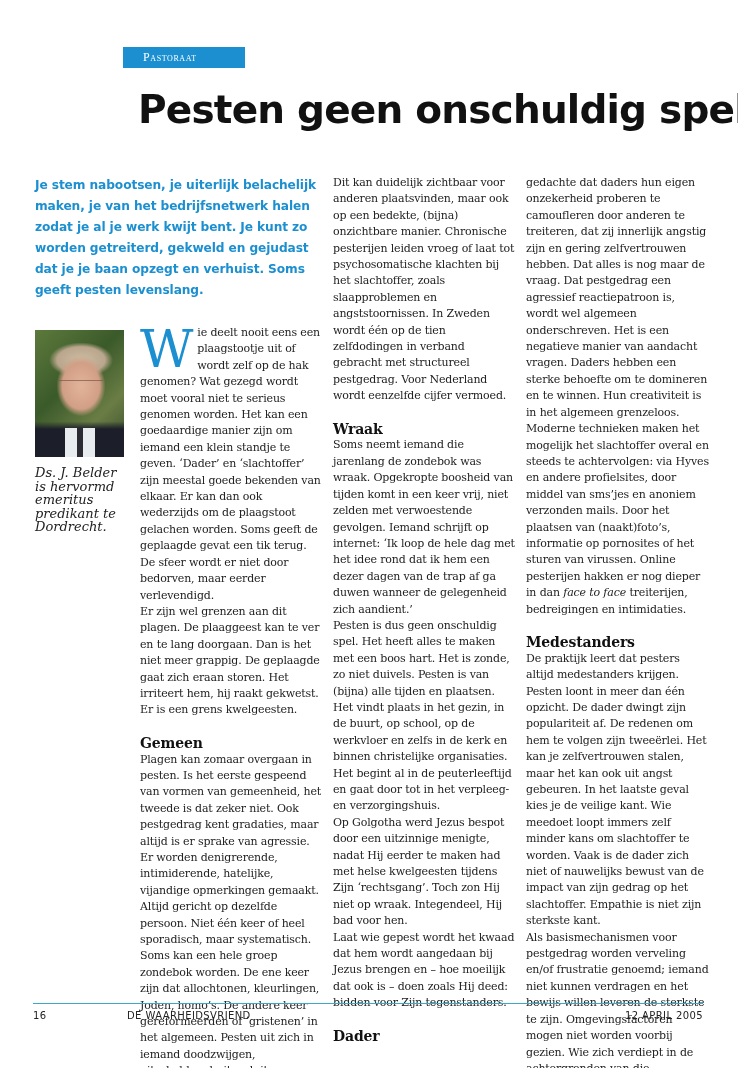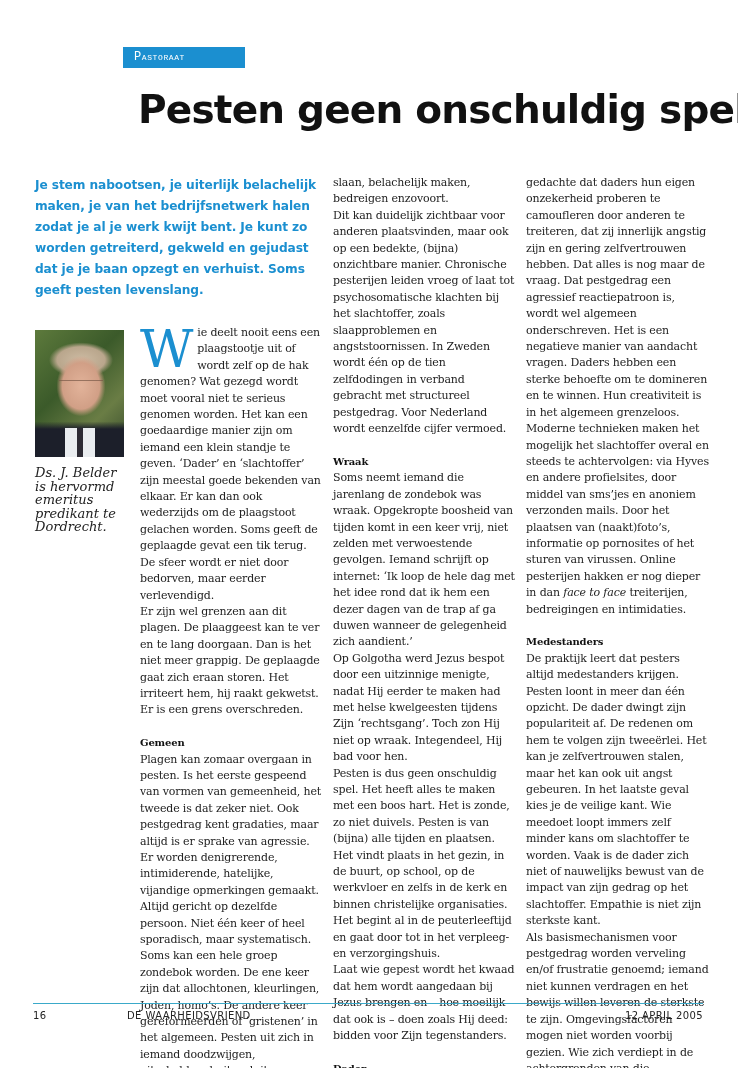--- a/index.html
+++ b/index.html
@@ -2,22 +2,22 @@
 <html><head>
   <meta charset="utf-8">
   <style>
     * { margin: 0; padding: 0; box-sizing: border-box; }
     html, body { width: 738px; height: 1068px; background: #ffffff; overflow: hidden; }
     body { position: relative; font-family: "DejaVu Serif", serif; color: #1f1f1f; }
 
     .section-label {
       position: absolute; left: 123px; top: 47px; width: 122px; height: 21px;
       background: #1b8fd0; color: #fff;
-      font-family: Liberation Mono, monospace; font-size: 12px; letter-spacing: 0.6px;
-      line-height: 21px; padding-left: 11px; font-variant: small-caps;
+      font-family: Liberation Serif, serif; font-size: 12px; letter-spacing: 0.6px;
+      line-height: 21px; padding-left: 20px; font-variant: small-caps;
     }
     .headline {
       position: absolute; left: 138px; top: 82px; width: 600px;
       font-family: "DejaVu Sans", sans-serif; font-weight: bold;
       font-size: 39px; letter-spacing: -0.8px; color: #111; line-height: 56px;
       white-space: nowrap;
     }
     .intro {
       position: absolute; left: 35px; top: 175px; width: 290px;
       font-family: "DejaVu Sans", sans-serif; font-weight: bold; font-size: 12.2px;
@@ -42,21 +42,21 @@
       line-height: 13.5px; color: #222;
     }
     .col {
       position: absolute; top: 175px; width: 183px;
       font-size: 11px; line-height: 16.4px; color: #222; letter-spacing: -0.15px;
     }
     .col1 { left: 140px; top: 325px; }
     .col2 { left: 333px; }
     .col3 { left: 526px; }
     .col p { margin: 0; }
-    .col h3 { font-size: 10px; font-weight: bold; line-height: 16.4px; margin-top: 16.4px; color: #111; }
+    .col h3 { font-size: 14px; font-weight: bold; line-height: 16.4px; margin-top: 16.4px; color: #111; }
     .dropcap {
       float: left; font-size: 52px; line-height: 44px; color: #1b8fd0;
       margin: 2px 4px 0 0; font-family: "DejaVu Serif", serif;
     }
     .footer-rule { position: absolute; left: 33px; top: 1003px; width: 670px; height: 1px; background: #3aa9c9; }
     .footer { position: absolute; top: 1010px; font-family: "DejaVu Sans", sans-serif; font-size: 10px;
       letter-spacing: 0.4px; color: #222; }
     .footer.page { left: 33px; }
     .footer.pub { left: 127px; }
     .footer.date { right: 35px; }
@@ -70,32 +70,31 @@
 <div class="intro">Je stem nabootsen, je uiterlijk belachelijk maken, je van het bedrijfsnetwerk halen zodat je al je werk kwijt bent. Je kunt zo worden getreiterd, gekweld en gejudast dat je je baan opzegt en verhuist. Soms geeft pesten levenslang.</div>
 
 <div class="photo">
   <div class="glasses"></div>
   <div class="collar"></div>
 </div>
 <div class="caption">Ds. J. Belder is hervormd emeritus predikant te Dordrecht.</div>
 
 <div class="col col1">
   <p><span class="dropcap">W</span><span>ie deelt nooit eens een plaagstootje uit of wordt zelf op de hak genomen? Wat gezegd wordt moet vooral niet te serieus genomen worden. Het kan een goedaardige manier zijn om iemand een klein standje te geven. ‘Dader’ en ‘slachtoffer’ zijn meestal goede bekenden van elkaar. Er kan dan ook wederzijds om de plaagstoot gelachen worden. Soms geeft de geplaagde gevat een tik terug. De sfeer wordt er niet door bedorven, maar eerder verlevendigd.</span></p>
-  <p>Er zijn wel grenzen aan dit plagen. De plaaggeest kan te ver en te lang doorgaan. Dan is het niet meer grappig. De geplaagde gaat zich eraan storen. Het irriteert hem, hij raakt gekwetst. Er is een grens overschreden.</p>
+  <p>Er zijn wel grenzen aan dit plagen. De plaaggeest kan te ver en te lang doorgaan. Dan is het niet meer grappig. De geplaagde gaat zich eraan storen. Het irriteert hem, hij raakt gekwetst. Er is een grens kwelgeesten.</p>
   <h3>Gemeen</h3>
   <p>Plagen kan zomaar overgaan in pesten. Is het eerste gespeend van vormen van gemeenheid, het tweede is dat zeker niet. Ook pestgedrag kent gradaties, maar altijd is er sprake van agressie. Er worden denigrerende, intimiderende, hatelijke, vijandige opmerkingen gemaakt. Altijd gericht op dezelfde persoon. Niet één keer of heel sporadisch, maar systematisch. Soms kan een hele groep zondebok worden. De ene keer zijn dat allochtonen, kleurlingen, Joden, homo’s. De andere keer gereformeerden of ‘gristenen’ in het algemeen. Pesten uit zich in iemand doodzwijgen, uitschelden, buitensluiten, schoppen, stompen,</p>
 </div>
 
 <div class="col col2">
-  <p>slaan, belachelijk maken, bedreigen enzovoort.</p>
   <p>Dit kan duidelijk zichtbaar voor anderen plaatsvinden, maar ook op een bedekte, (bijna) onzichtbare manier. Chronische pesterijen leiden vroeg of laat tot psychosomatische klachten bij het slachtoffer, zoals slaapproblemen en angststoornissen. In Zweden wordt één op de tien zelfdodingen in verband gebracht met structureel pestgedrag. Voor Nederland wordt eenzelfde cijfer vermoed.</p>
   <h3>Wraak</h3>
   <p>Soms neemt iemand die jarenlang de zondebok was wraak. Opgekropte boosheid van tijden komt in een keer vrij, niet zelden met verwoestende gevolgen. Iemand schrijft op internet: ‘Ik loop de hele dag met het idee rond dat ik hem een dezer dagen van de trap af ga duwen wanneer de gelegenheid zich aandient.’</p>
+  <p>Pesten is dus geen onschuldig spel. Het heeft alles te maken met een boos hart. Het is zonde, zo niet duivels. Pesten is van (bijna) alle tijden en plaatsen. Het vindt plaats in het gezin, in de buurt, op school, op de werkvloer en zelfs in de kerk en binnen christelijke organisaties. Het begint al in de peuterleeftijd en gaat door tot in het verpleeg- en verzorgingshuis.</p>
   <p>Op Golgotha werd Jezus bespot door een uitzinnige menigte, nadat Hij eerder te maken had met helse kwelgeesten tijdens Zijn ‘rechtsgang’. Toch zon Hij niet op wraak. Integendeel, Hij bad voor hen.</p>
-  <p>Pesten is dus geen onschuldig spel. Het heeft alles te maken met een boos hart. Het is zonde, zo niet duivels. Pesten is van (bijna) alle tijden en plaatsen. Het vindt plaats in het gezin, in de buurt, op school, op de werkvloer en zelfs in de kerk en binnen christelijke organisaties. Het begint al in de peuterleeftijd en gaat door tot in het verpleeg- en verzorgingshuis.</p>
   <p>Laat wie gepest wordt het kwaad dat hem wordt aangedaan bij Jezus brengen en – hoe moeilijk dat ook is – doen zoals Hij deed: bidden voor Zijn tegenstanders.</p>
   <h3>Dader</h3>
 
 </div>
 
 <div class="col col3">
   <p><span>gedachte dat daders hun eigen onzekerheid proberen te camoufleren door anderen te treiteren, dat zij innerlijk angstig zijn en gering zelfvertrouwen hebben. Dat alles is nog maar de vraag. Dat pestgedrag een agressief reactiepatroon is, wordt wel algemeen onderschreven. Het is een negatieve manier van aandacht vragen. Daders hebben een sterke behoefte om te domineren en te winnen. Hun creativiteit is in het algemeen grenzeloos. Moderne technieken maken het mogelijk het slachtoffer overal en steeds te achtervolgen: via Hyves en andere profielsites, door middel van sms’jes en anoniem verzonden mails. Door het plaatsen van (naakt)foto’s, informatie op pornosites of het sturen van virussen. Online pesterijen hakken er nog dieper in dan </span><em>face to face</em><span> treiterijen, bedreigingen en intimidaties.</span></p>
   <h3>Medestanders</h3>
   <p>De praktijk leert dat pesters altijd medestanders krijgen. Pesten loont in meer dan één opzicht. De dader dwingt zijn populariteit af. De redenen om hem te volgen zijn tweeërlei. Het kan je zelfvertrouwen stalen, maar het kan ook uit angst gebeuren. In het laatste geval kies je de veilige kant. Wie meedoet loopt immers zelf minder kans om slachtoffer te worden. Vaak is de dader zich niet of nauwelijks bewust van de impact van zijn gedrag op het slachtoffer. Empathie is niet zijn sterkste kant.</p>
   <p>Als basismechanismen voor pestgedrag worden verveling en/of frustratie genoemd; iemand niet kunnen verdragen en het bewijs willen leveren de sterkste te zijn. Omgevingsfactoren mogen niet worden voorbij gezien. Wie zich verdiept in de achtergronden van die ‘etterende’ knul of meid in de klas of op catechisatie komt soms tot verrassende inzichten. Volgens</p>

